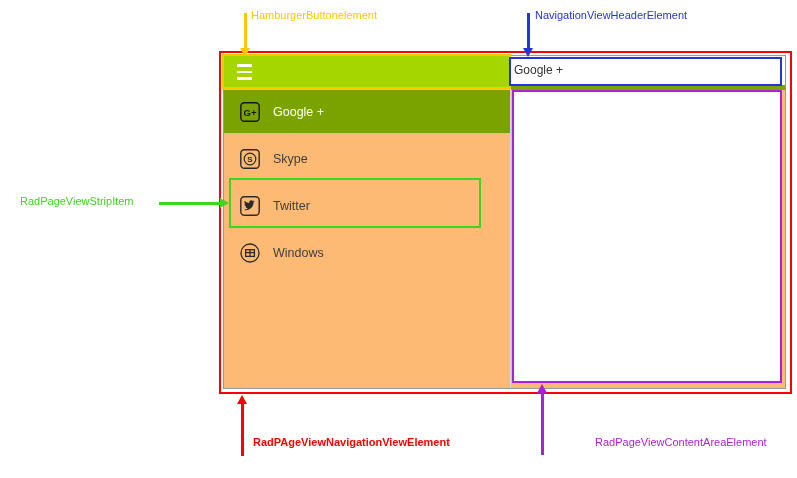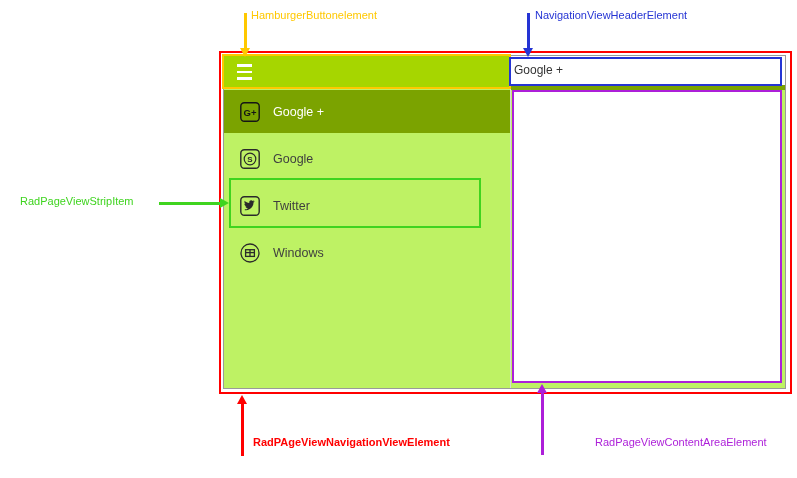--- a/index.html
+++ b/index.html
@@ -13,21 +13,21 @@
     background: #ffffff;
     overflow: hidden;
   }
 
   
   .control {
     position: absolute;
     left: 223px; top: 55px;
     width: 563px; height: 334px;
     border: 1px solid var(--c-control_border);
-    background: #bef264;
+    background: #fdba74;
   }
   .hamburger-area {
     position: absolute;
     left: 0; top: 0;
     width: 287px; height: 33px;
     background: var(--c-lime);
     cursor: pointer;
   }
   .hamburger-icon {
     position: absolute;
@@ -166,21 +166,21 @@
       </div>
 
       <div class="strip-item">
         <span class="icon">
           <svg viewBox="0 0 22 22" fill="none" stroke="currentColor" stroke-width="1.4">
             <rect x="1.8" y="1.8" width="18.4" height="18.4" rx="3.5"></rect>
             <circle cx="11" cy="11" r="5.8" stroke-width="1.2"></circle>
             <text x="11" y="13.9" text-anchor="middle" font-size="8" font-weight="bold" fill="currentColor" stroke="none" font-family="'Liberation Sans',sans-serif">S</text>
           </svg>
         </span>
-        <span class="label">Google</span>
+        <span class="label">Skype</span>
       </div>
 
       <div class="strip-item">
         <span class="icon">
           <svg viewBox="0 0 22 22" fill="none" stroke="currentColor" stroke-width="1.4">
             <rect x="1.8" y="1.8" width="18.4" height="18.4" rx="3.5"></rect>
             <path stroke="none" fill="currentColor" d="M5.8 15.2c1.6.3 3.2 0 4.6-.9 2.8-1.8 4.2-4.4 4.1-6.9l1.4-1-1.5.2.9-1.3-1.6.6c-.9-1-2.4-.9-3.1.2-.4.6-.5 1.3-.3 1.9-1.9-.2-3.5-1-4.6-2.3-.6 1.2-.2 2.6.9 3.4l-1.2-.3c0 1.3.9 2.4 2.1 2.7l-1.2.1c.5 1.1 1.5 1.8 2.7 1.8-1 .7-2.1 1-3.2.8z"></path>
           </svg>
         </span>
         <span class="label">Twitter</span>

